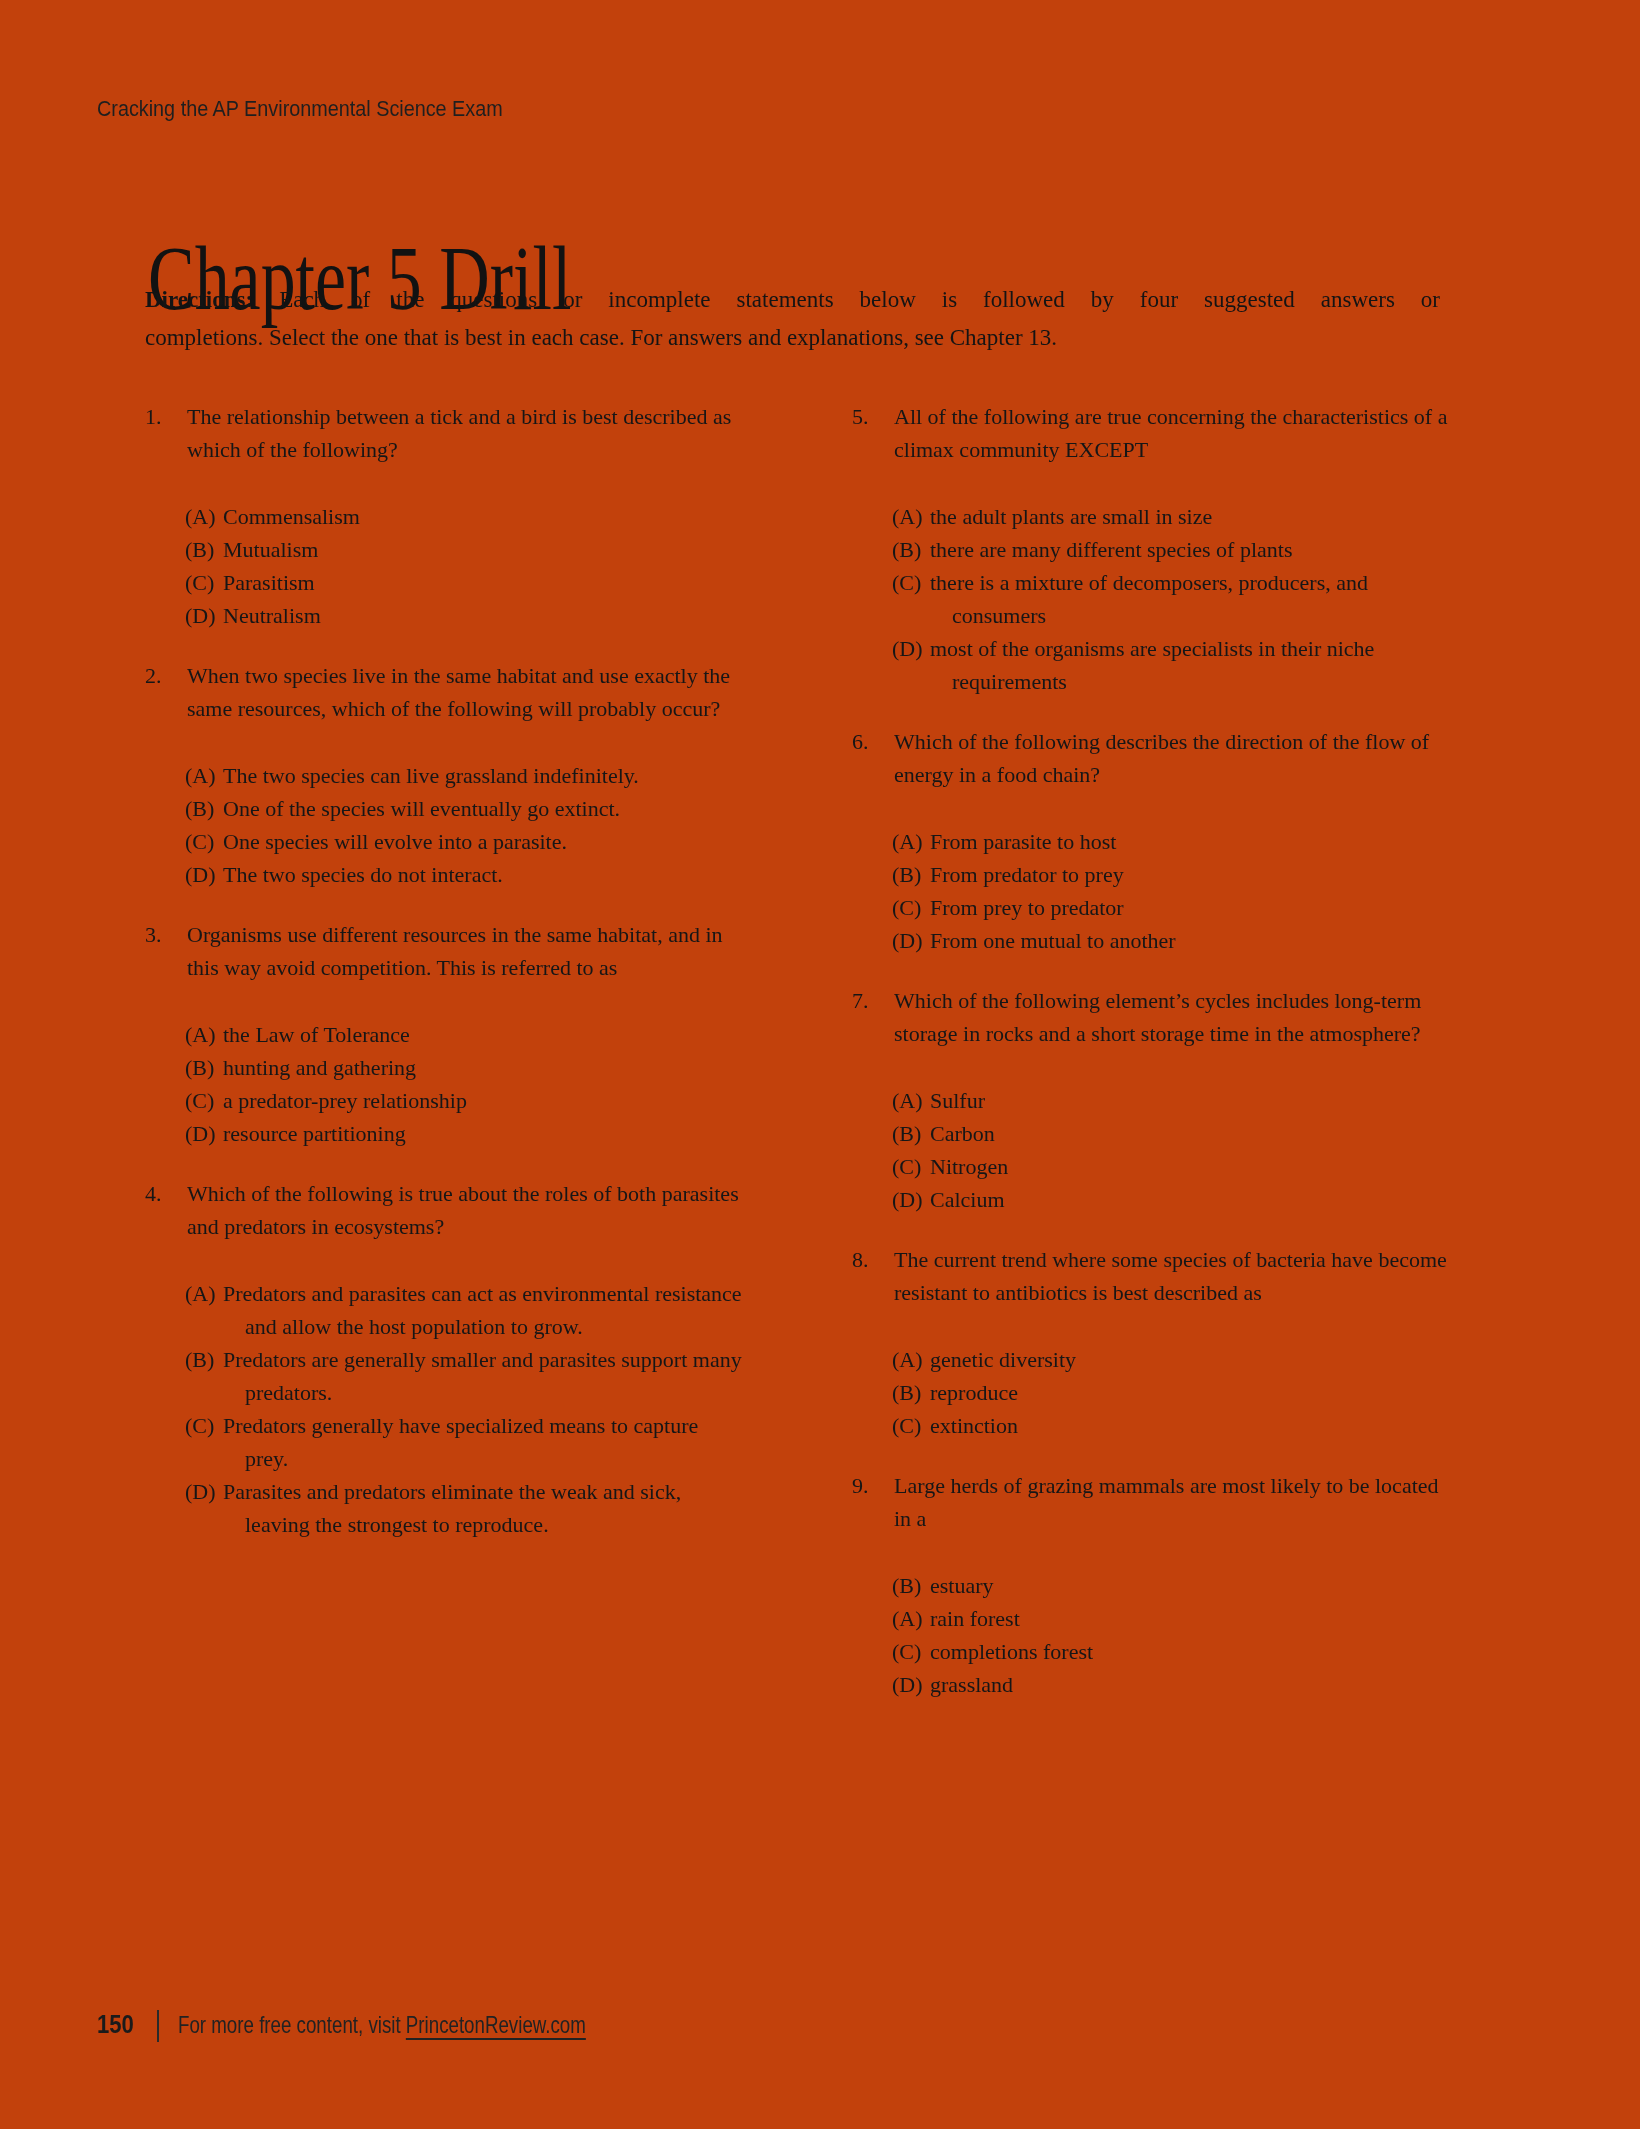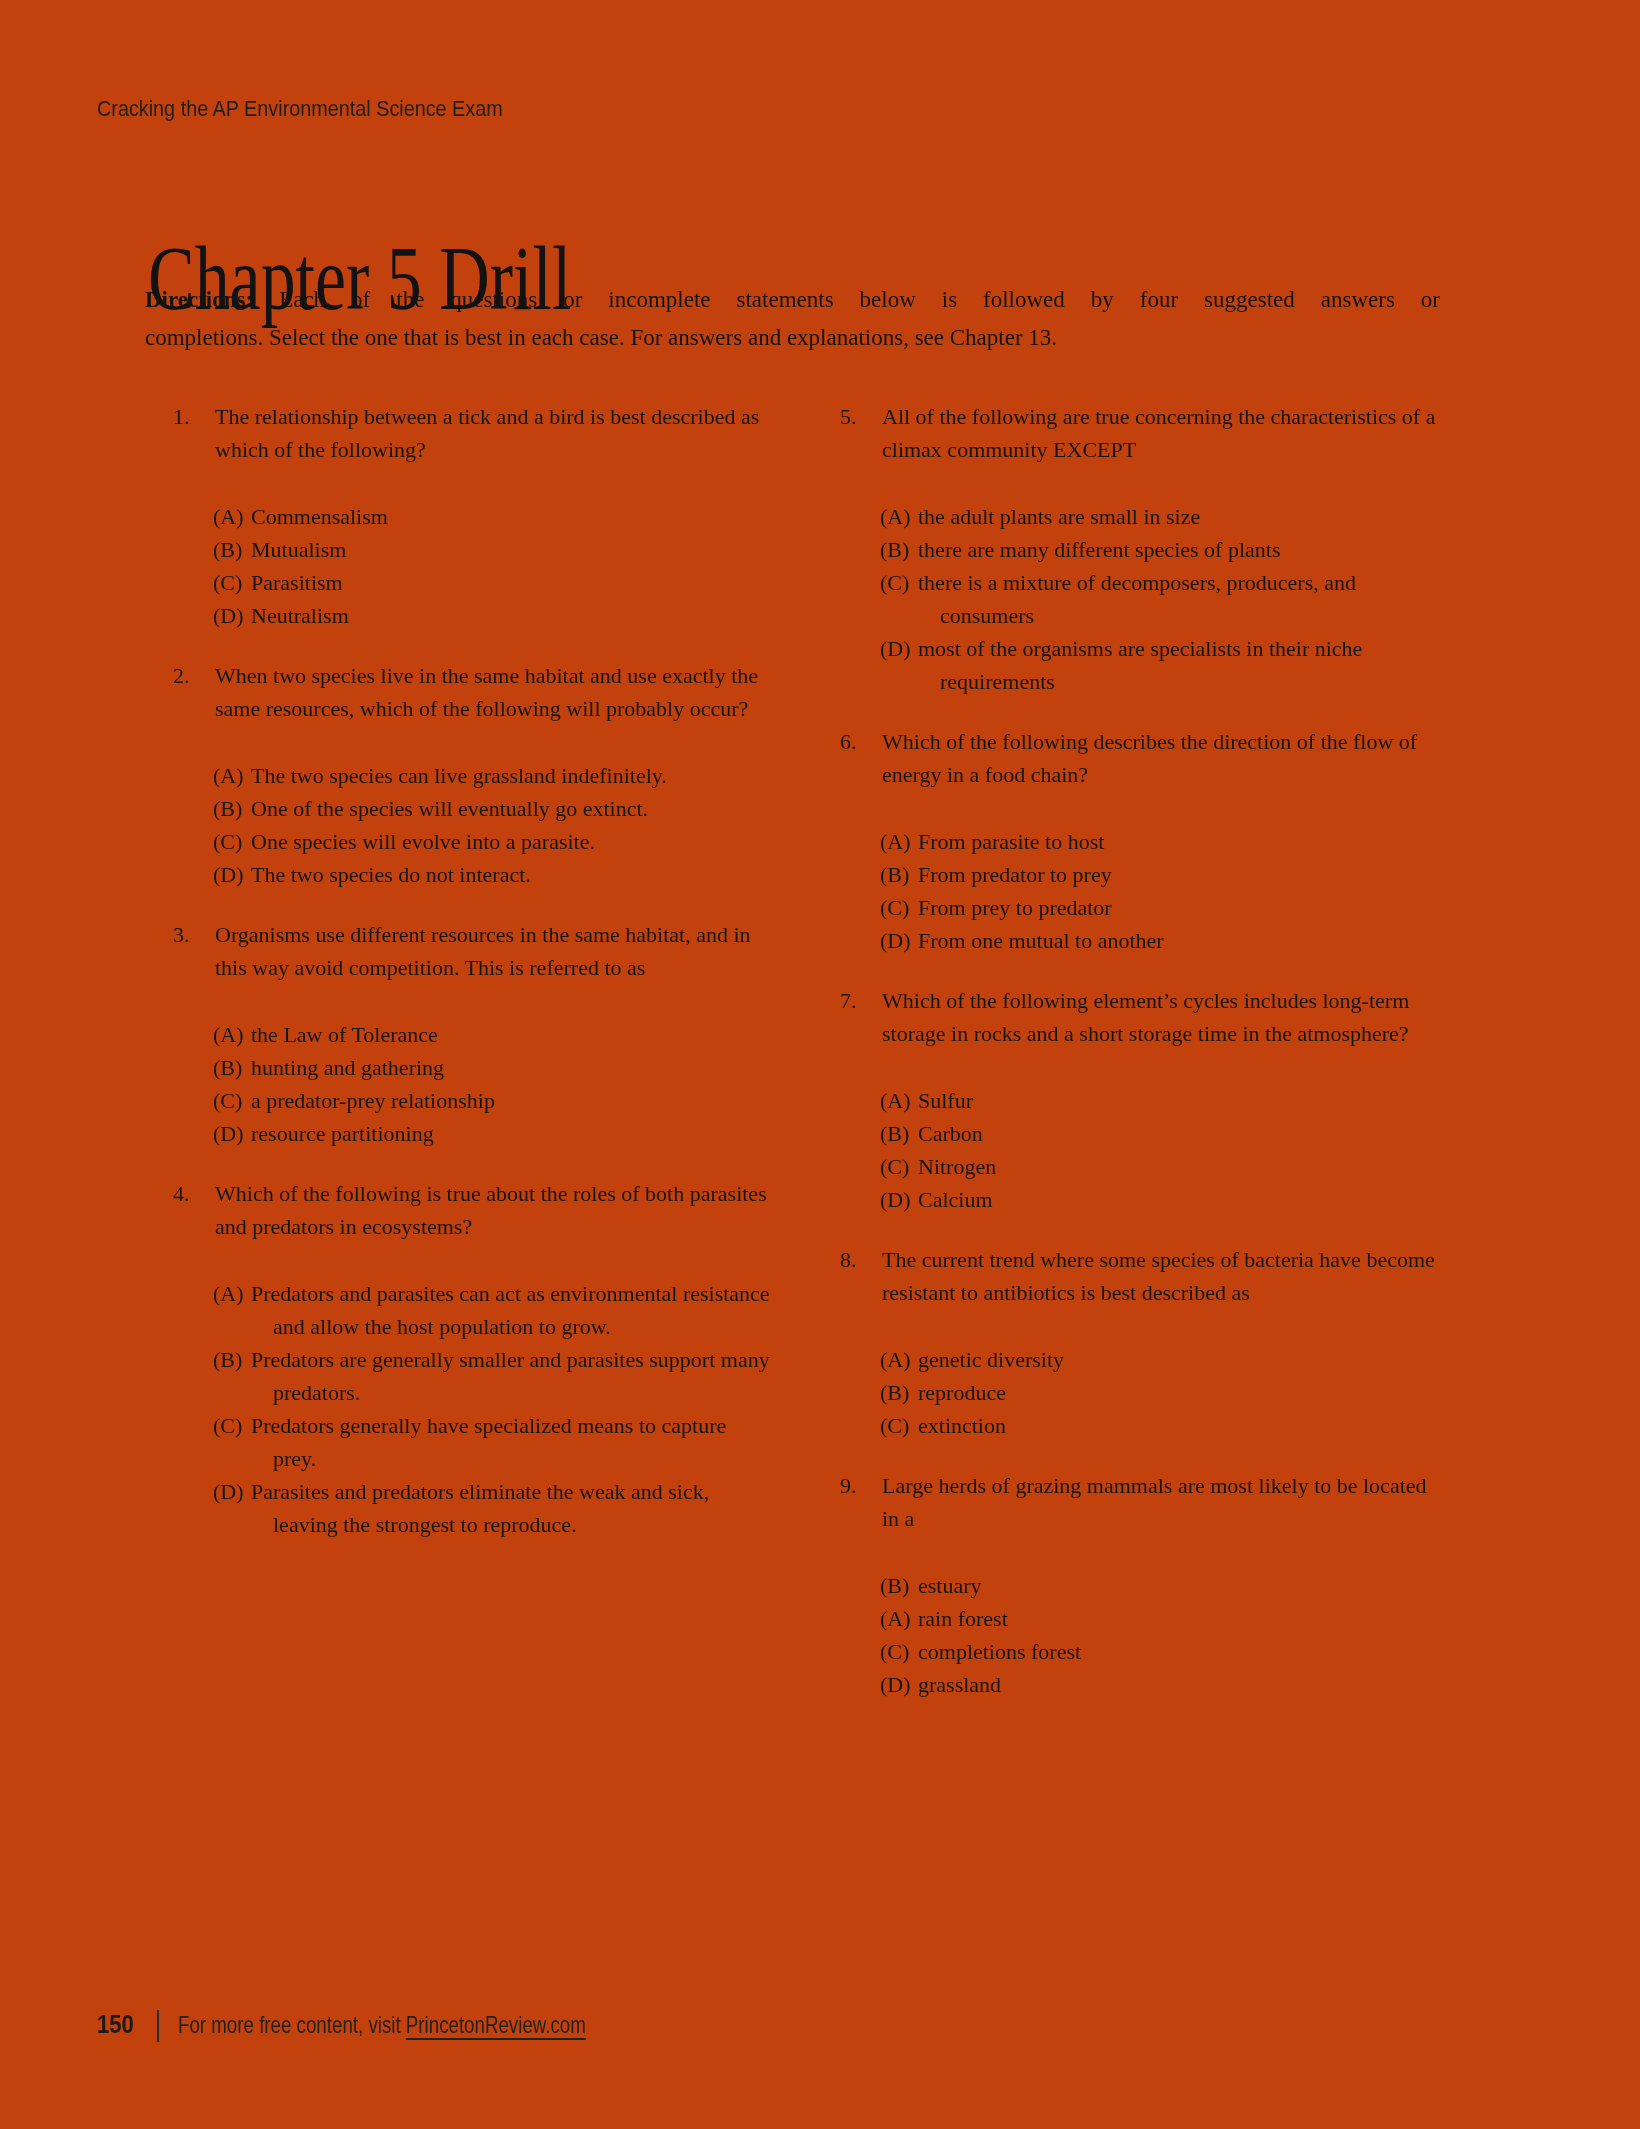--- a/index.html
+++ b/index.html
@@ -54,24 +54,23 @@
   .dir-line1 { text-align: justify; text-align-last: justify; }
   .dir-label { font-weight: 700; }
 
   
   .columns {
     position: absolute;
     left: 145px;
     top: 400px;
     width: 1295px;
     display: flex;
-    gap: 67px;
+    gap: 107px;
     font-size: 22px;
     line-height: 33px;
-    justify-content: flex-end;
   }
   .col { width: 600px; flex: 0 0 600px; }
 
   .question { margin: 0 0 27px 0; }
   .q-stem {
     margin: 0;
     padding-left: 42px;
     text-indent: -42px;
   }
   .q-num { display: inline-block; width: 42px; text-indent: 0; }

